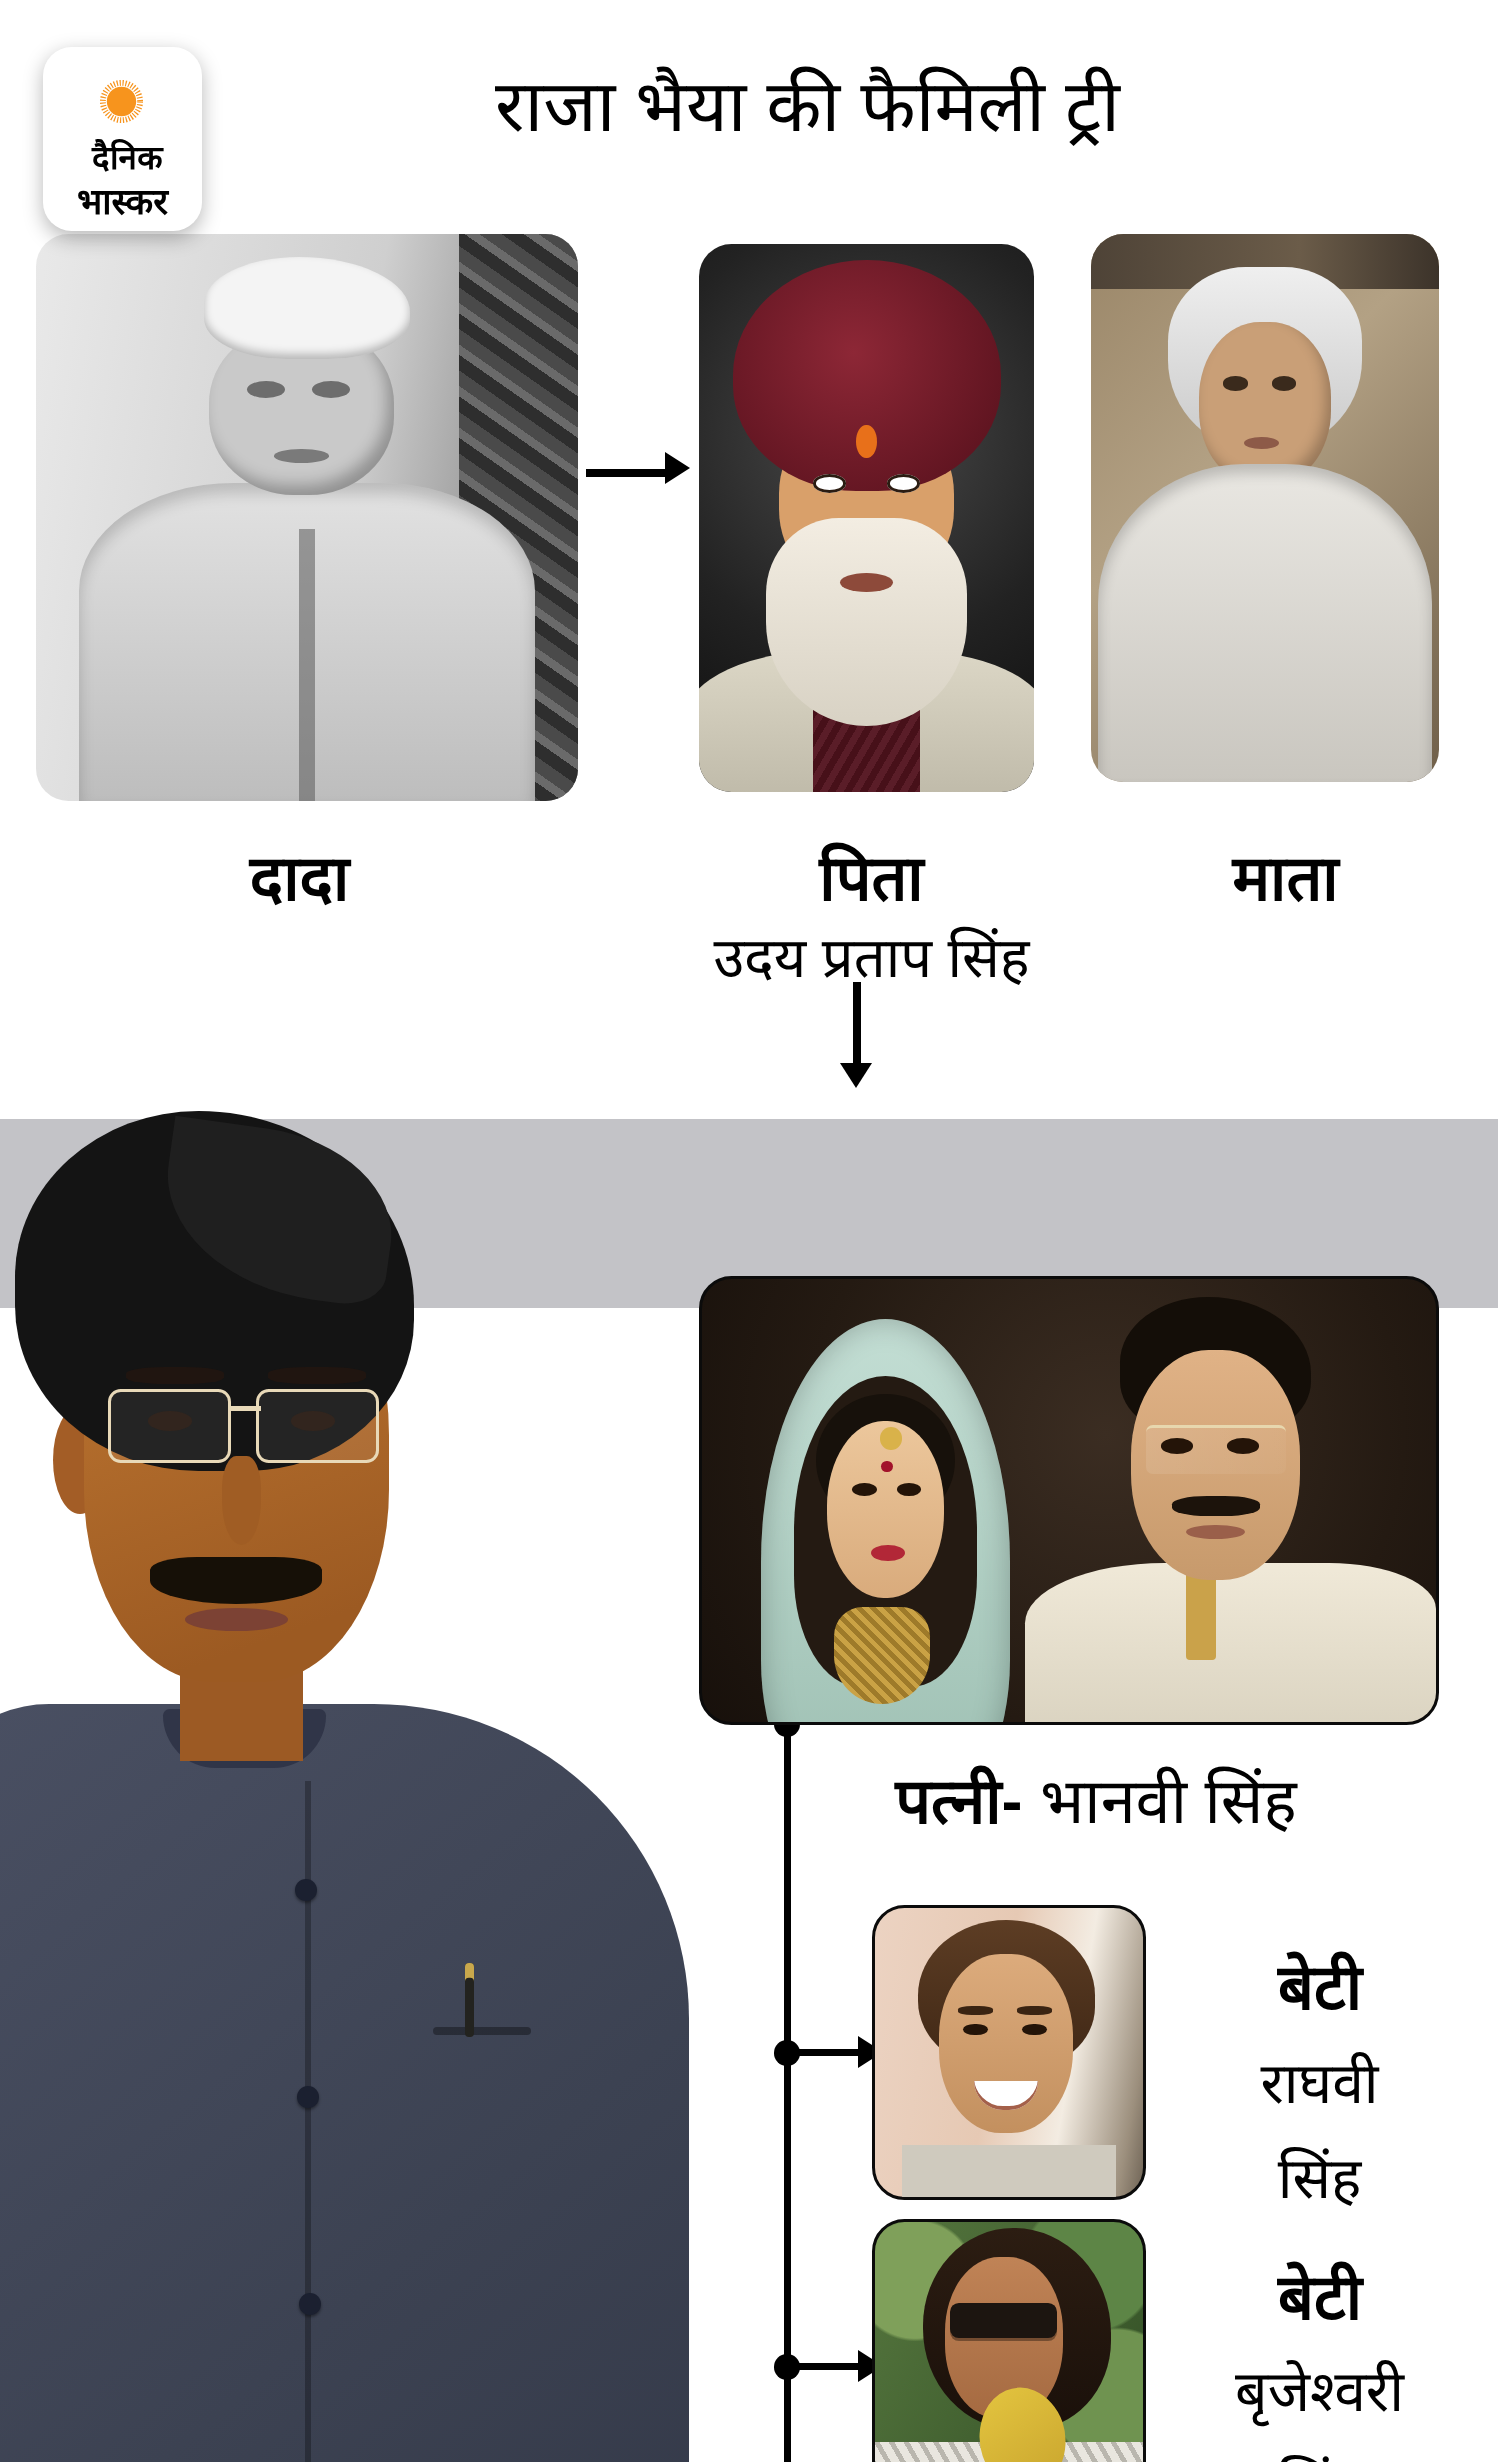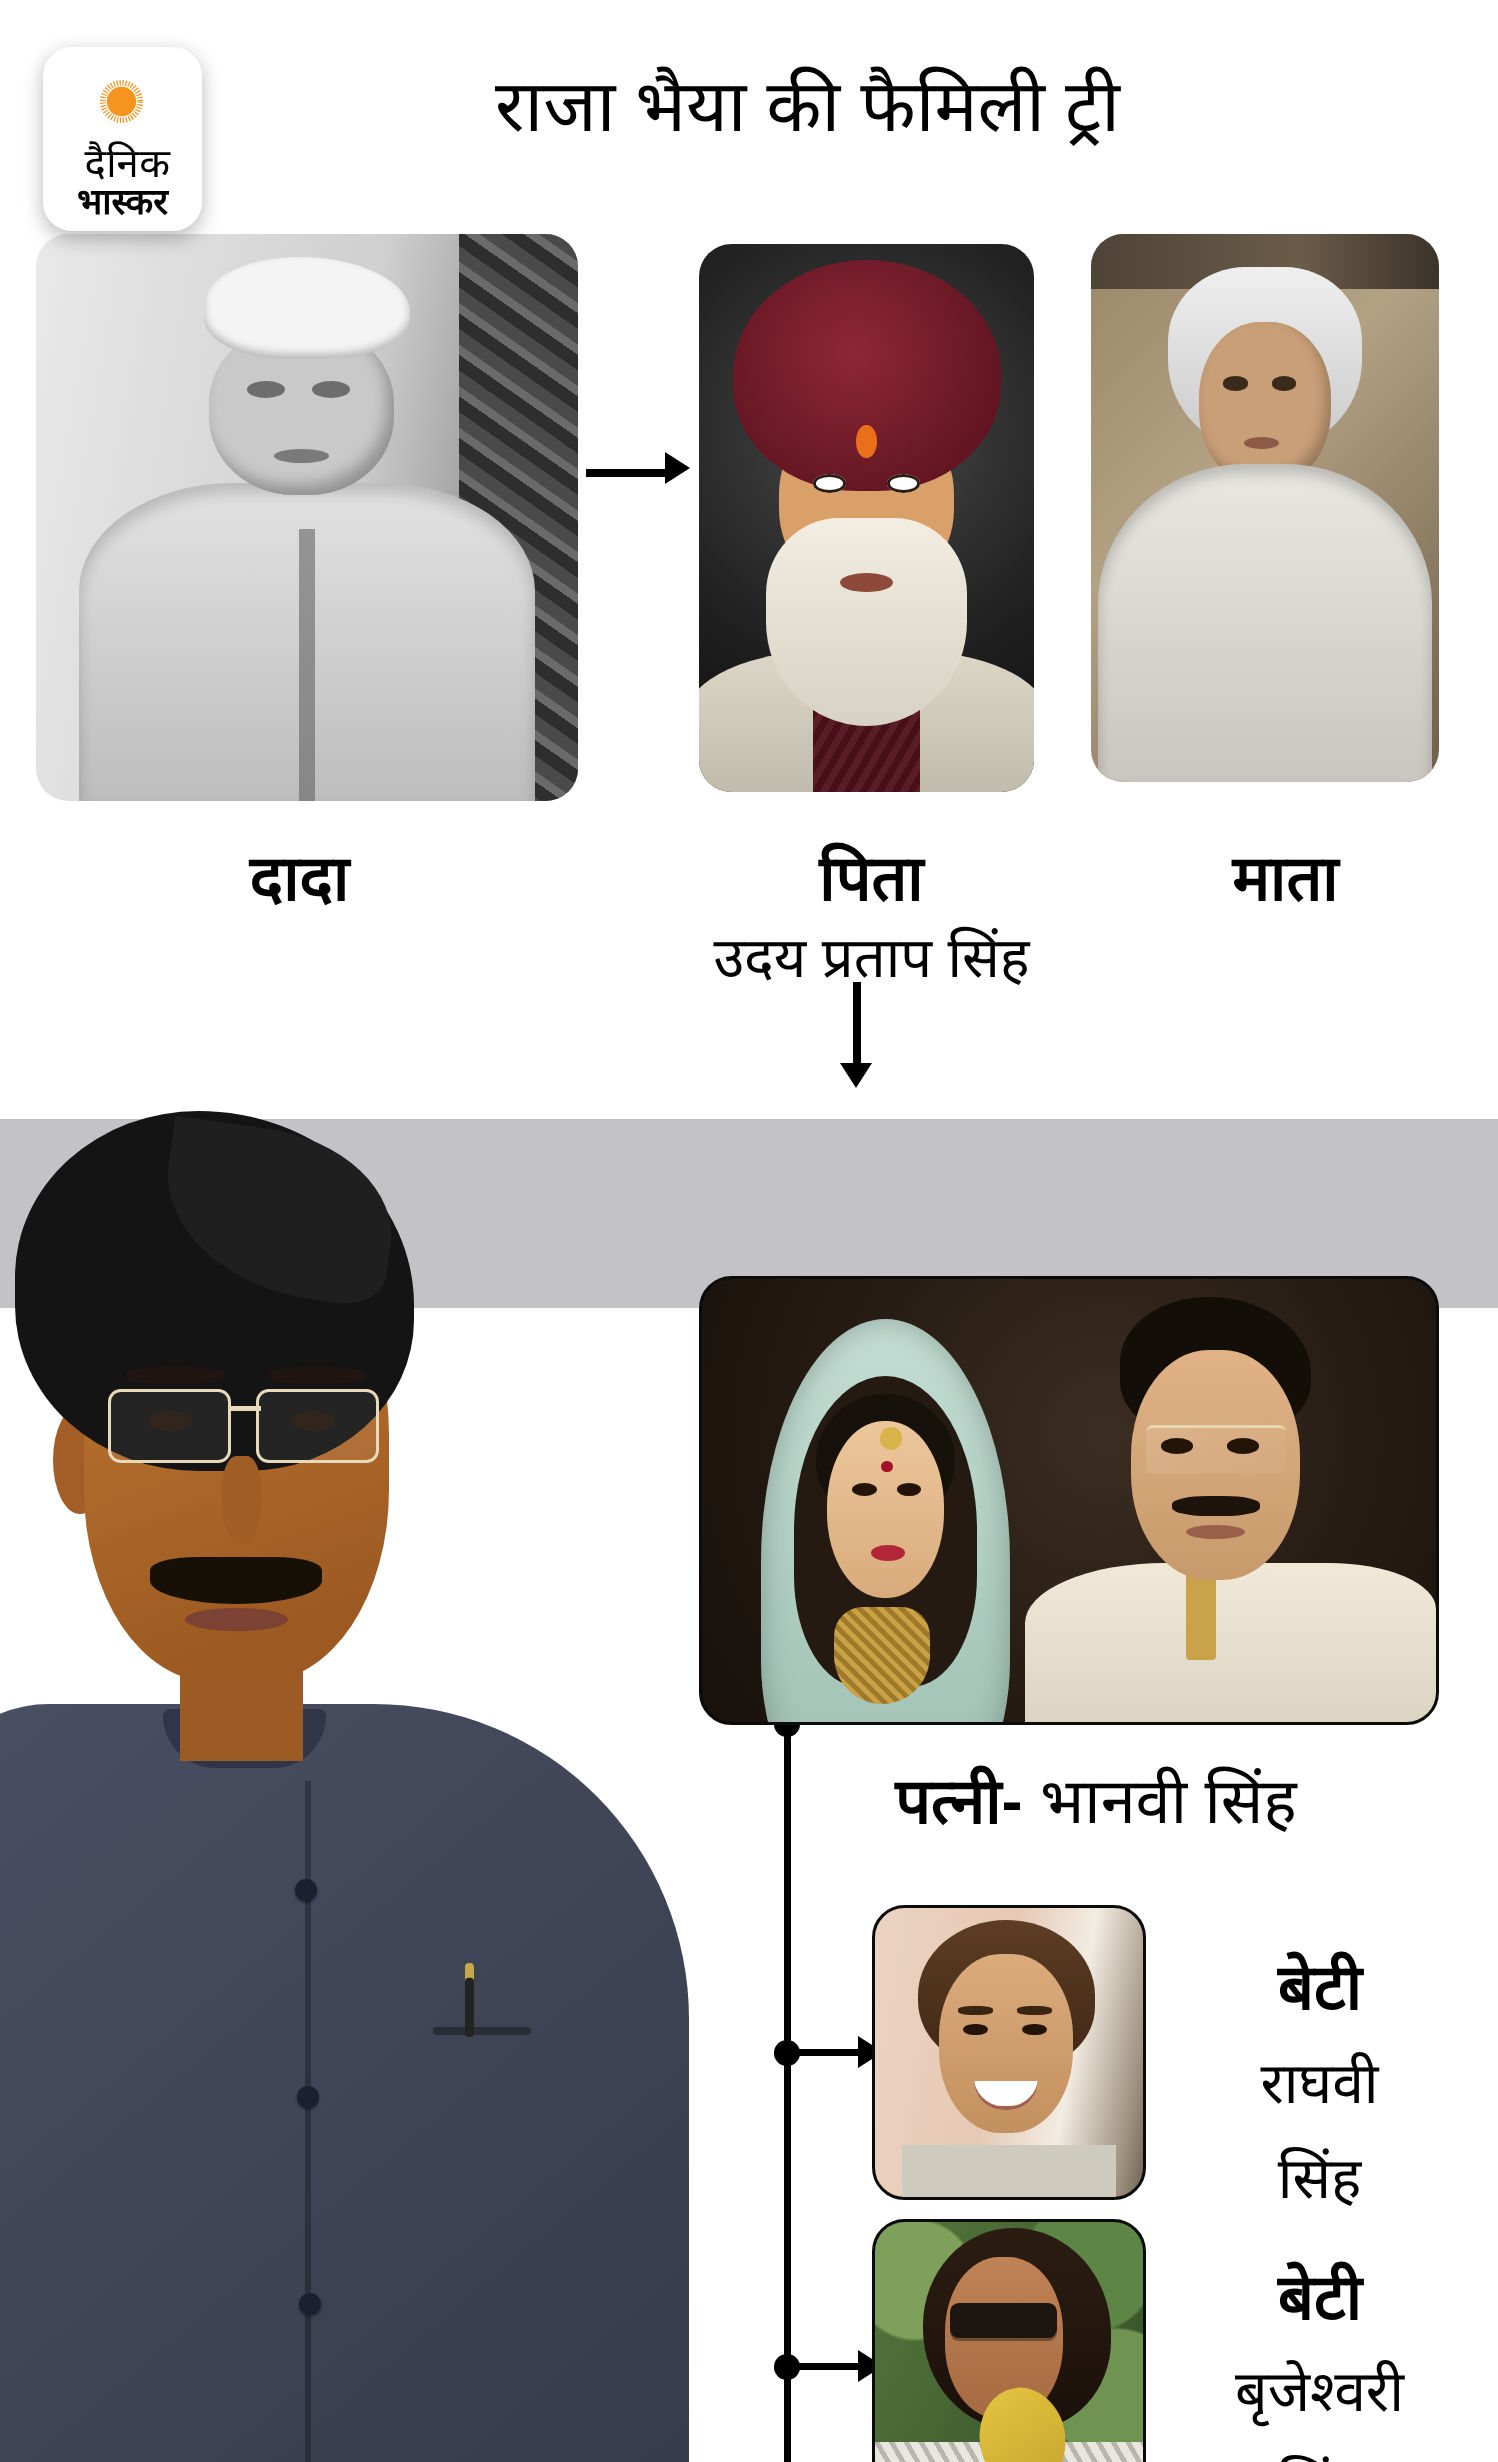--- a/index.html
+++ b/index.html
@@ -17,21 +17,21 @@
   #stage{position:relative;width:1498px;height:3180px;background:#fff;overflow:hidden}
 
   .abs{position:absolute}
   .center{text-align:center}
   .bold{font-weight:bold}
 
   
   .logo-card{left:43px;top:47px;width:159px;height:184px;background:#fff;border-radius:28.6px;
     box-shadow:0 6.9px 19.7px rgba(0,0,0,.28);z-index:6}
   .logo-sun{left:54px;top:29.5px;width:49px;height:49px}
-  .logo-t1{left:0;top:87px;width:169px;font-size:40px;font-weight:normal;letter-spacing:0.5px}
+  .logo-t1{left:0;top:87px;width:169px;font-size:33px;font-weight:bold;letter-spacing:0.5px}
   .logo-t2{left:0;top:129px;width:159px;font-size:36px;font-weight:bold}
 
   
   .page-title{left:305px;top:54px;width:1005px;font-size:72px;font-weight:normal;z-index:5}
 
   
   .photo{position:absolute;border-radius:32.5px;overflow:hidden;background:#ddd;z-index:2}
   .photo.bordered{border:3.9px solid #0b0b0b}
 
   

